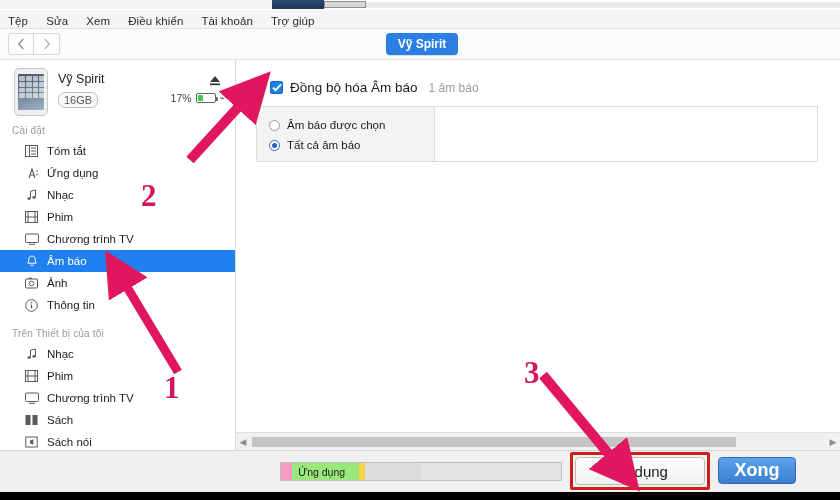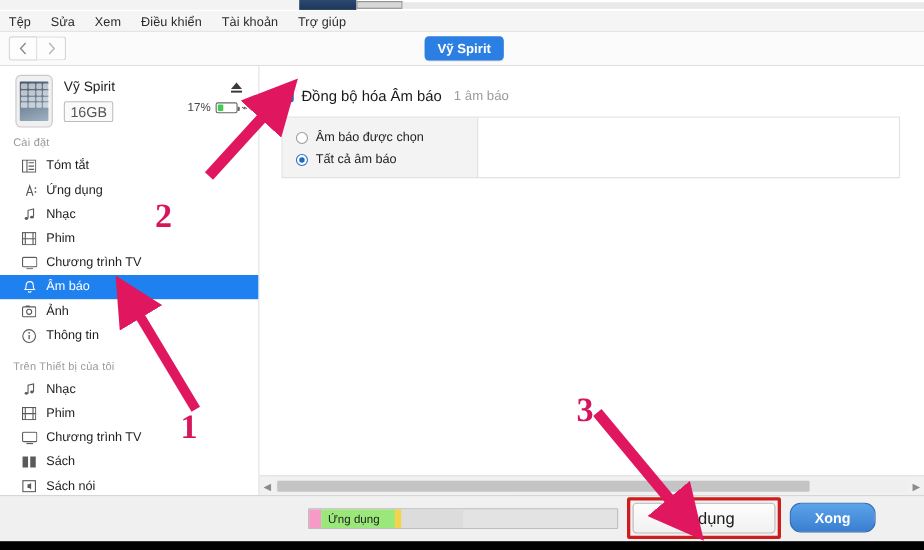--- a/index.html
+++ b/index.html
@@ -75,53 +75,53 @@
     background:linear-gradient(160deg,#44556a 0%, #6d8095 45%, #9fb2c2 100%);
     border-radius:1px;
   }
   .phone .dots {
     position:absolute; left:4px; top:7px; width:26px; height:22px;
     display:grid; grid-template-columns:repeat(4,1fr); grid-template-rows:repeat(4,1fr); gap:1px;
   }
   .phone .dots i { background:rgba(255,255,255,.6); border-radius:1px; display:block; }
   .dev-name { position:absolute; left:58px; top:12px; font-size:12.5px; color:#222; }
   .dev-cap {
-    position:absolute; left:58px; top:32px; font-size:13px; color:#555;
-    border:1px solid #bdbdbd; border-radius:2px; padding:1px 5px; background:#fafafa;
+    position:absolute; left:58px; top:32px; font-size:11px; color:#555;
+    border:1px solid #bdbdbd; border-radius:7px; padding:1px 5px; background:#fafafa;
   }
   .eject { position:absolute; right:14px; top:12px; color:#444; }
   .battery-wrap { position:absolute; right:10px; top:32px; display:flex; align-items:center; gap:4px; }
   .batt-pct { font-size:10.5px; color:#444; }
   .batt {
     width:20px; height:10px; border:1px solid #666; border-radius:2px;
     position:relative; background:#fff;
   }
   .batt .fill { position:absolute; left:1px; top:1px; bottom:1px; width:5px; background:#3fcc4f; border-radius:1px; }
   .batt .tip { position:absolute; right:-3px; top:3px; width:2px; height:4px; background:#666; border-radius:0 1px 1px 0; }
   .batt-plug { font-size:9px; color:#444; }
 
   .sect-title {
     font-size:10px; color:#9a9a9a; padding:3px 0 4px 12px; letter-spacing:.2px;
   }
   .navitem {
-    height:22px; display:flex; align-items:center; gap:8px; padding-left:19px;
+    height:22px; display:flex; align-items:center; gap:8px; padding-left:24px;
     font-size:11.5px; color:#1c1c1c; cursor:default;
   }
   .navitem.selected { background:#1f80ef; color:#ffffff; }
   .navitem .ic { width:15px; height:15px; display:flex; align-items:center; justify-content:center; flex:0 0 15px; color:#5a5a5a; }
   .navitem.selected .ic { color:#ffffff; }
   .navitem .lbl { white-space:nowrap; }
   .spacer8 { height:9px; }
 
   
   .main {
     position:absolute; left:236px; top:60px; width:604px; height:372px;
     background:#ffffff;
   }
-  .sync-row { position:absolute; left:18px; top:20px; display:flex; gap:7px; }
+  .sync-row { position:absolute; left:34px; top:20px; display:flex; align-items:center; gap:7px; }
   .cbx {
     width:13px; height:13px; border-radius:2px; background:#1f7fe8; border:1px solid #1667c2;
     display:flex; align-items:center; justify-content:center; flex:0 0 13px;
   }
   .cbx svg { display:block; }
   .sync-label { font-size:13.5px; color:#1a1a1a; }
   .sync-count { font-size:12px; color:#9b9b9b; margin-left:4px; }
 
   .panel {
     position:absolute; left:20px; top:46px; width:562px; height:56px;
@@ -172,21 +172,21 @@
     border-radius:4px; font-size:15px; color:#1b1b1b;
     display:flex; align-items:center; justify-content:center;
   }
   .apply-hl {
     position:absolute; left:570px; top:1px; width:140px; height:38px;
     border:3px solid #cf1c1c; border-radius:2px; pointer-events:none;
   }
   .btn-done {
     position:absolute; left:718px; top:6px; width:78px; height:27px;
     background:linear-gradient(180deg,#5ba3ea,#3a7fd0); border:1px solid #2f6cb4;
-    border-radius:10px; font-size:13px; color:#fff; font-weight:bold;
+    border-radius:4px; font-size:18px; color:#fff; font-weight:bold;
     display:flex; align-items:center; justify-content:center;
   }
   .bottomblack { position:absolute; left:0; top:492px; width:840px; height:8px; background:#000; }
 
   
   .anno { position:absolute; pointer-events:none; }
   .annonum {
     position:absolute; font-family:"Liberation Serif", serif; font-weight:bold;
     color:#d6155c; font-size:31px; text-shadow:1px 1px 0 #ffffff, -1px 0 0 #ffffff;
   }

